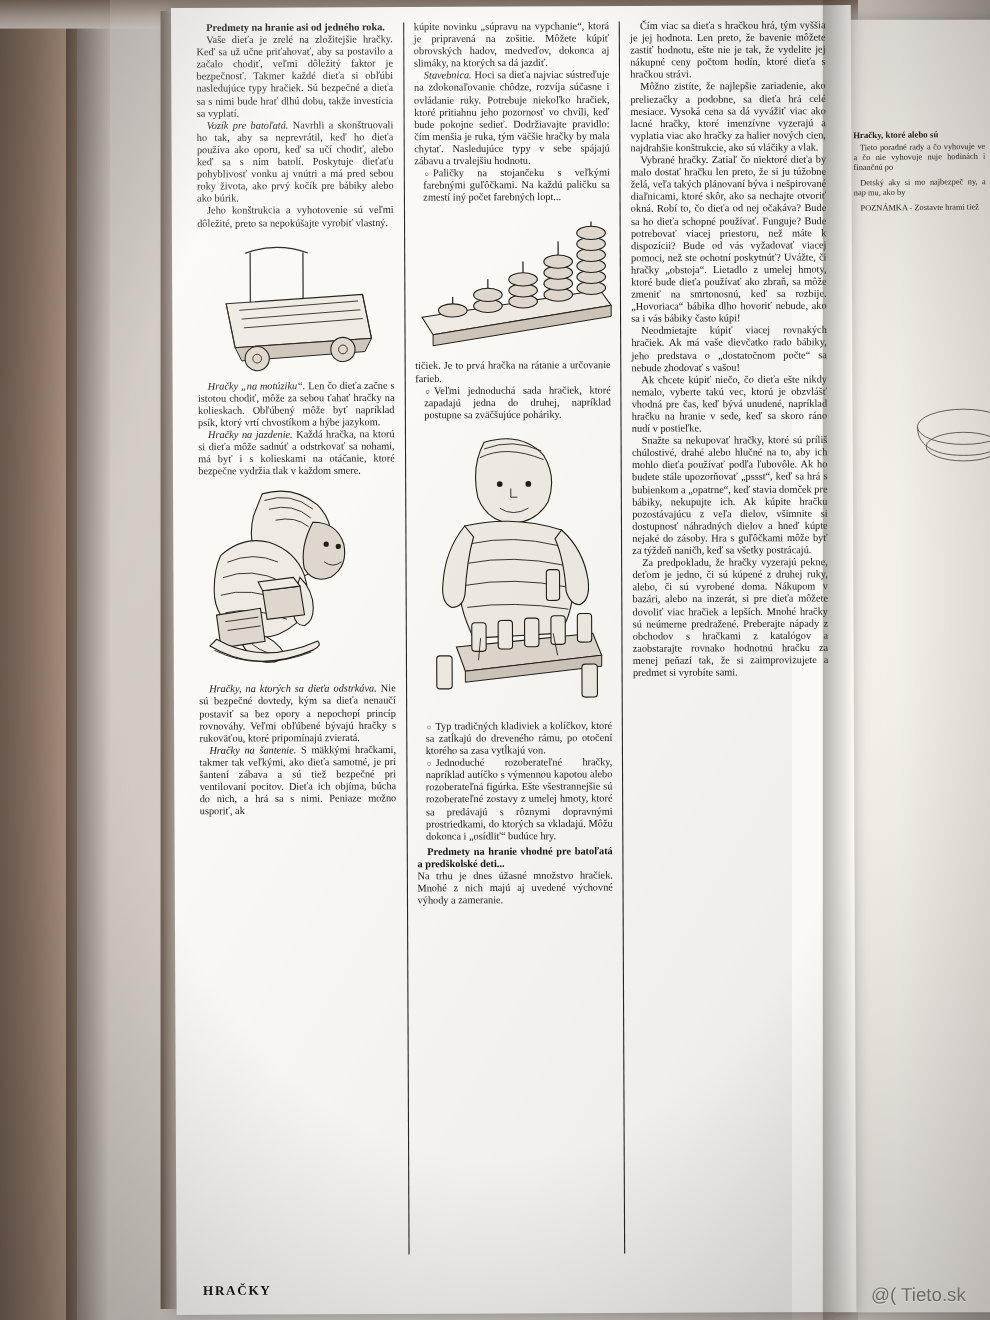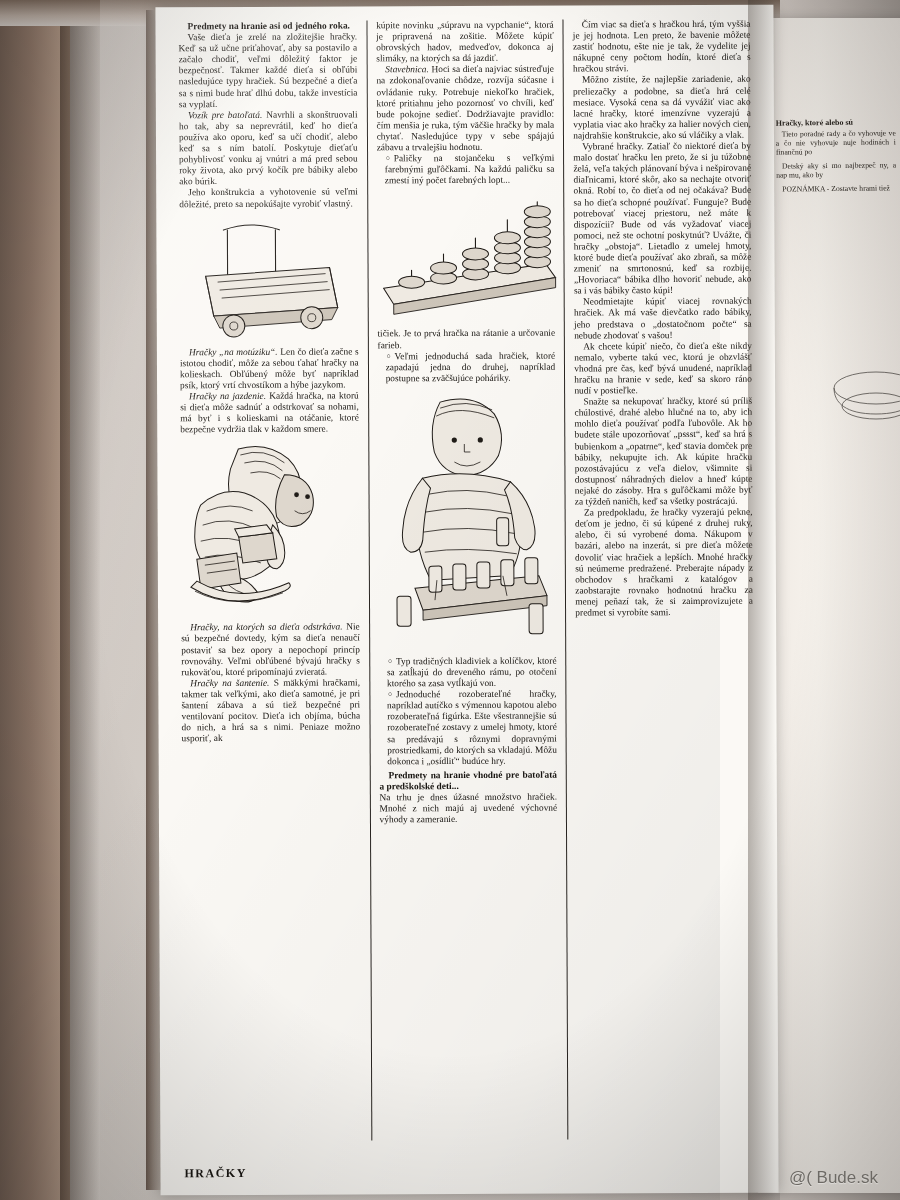--- a/index.html
+++ b/index.html
@@ -326,13 +326,13 @@
       </div>
       <div class="footer">HRAČKY</div>
     </div>
   </div>
 
   <div class="page-gutter"></div>
 </div>
 
 <div class="glare"></div>
 <div class="vign"></div>
-<div class="wm">@( Bude.sk</div>
+<div class="wm">@( Tieto.sk</div>
 
 </body></html>

